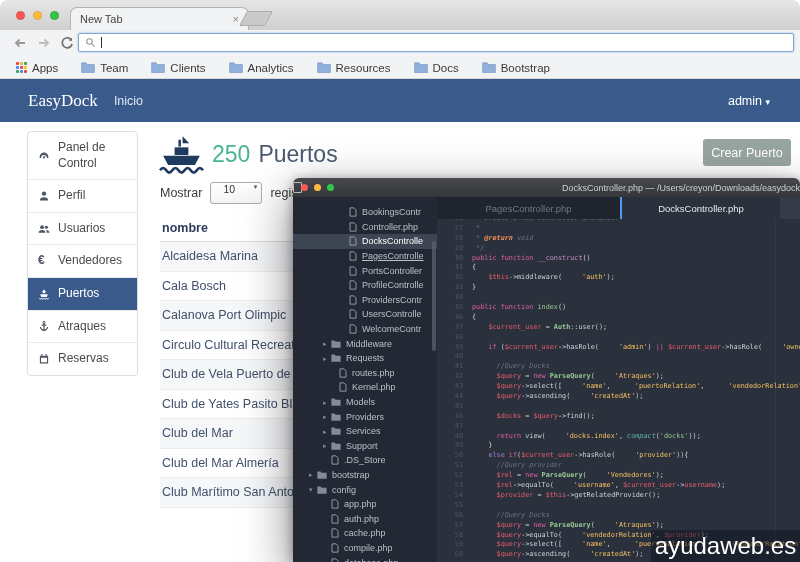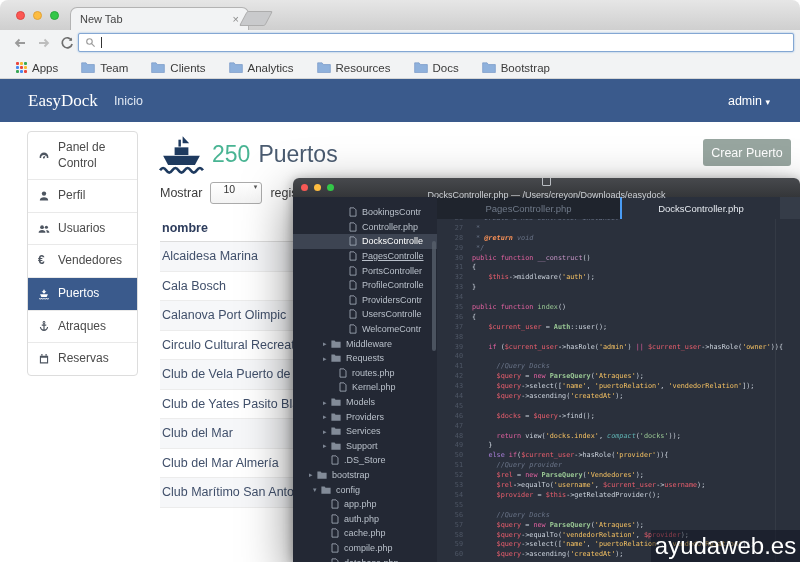--- a/index.html
+++ b/index.html
@@ -76,21 +76,21 @@
   
   .editor{position:absolute;left:293px;top:178px;width:507px;height:384px;
     border-radius:6px 6px 0 0;overflow:hidden;
     box-shadow:0 18px 50px rgba(0,0,0,.5),0 2px 12px rgba(0,0,0,.35);
     font-family:"DejaVu Sans Mono",monospace;}
   .e-title{height:19px;background:linear-gradient(#47494d,#343639);position:relative;
     display:flex;align-items:center;}
   .e-lights{position:absolute;left:8px;top:6px;display:flex;gap:6px;}
   .e-light{width:7px;height:7px;border-radius:50%;}
   .e-title-text{width:100%;text-align:center;font-size:9px;color:#cbcfd4;
-    font-family:"Liberation Sans",sans-serif;display:flex;align-items:center;justify-content:space-between;gap:4px;flex-direction:column;}
+    font-family:"Liberation Sans",sans-serif;display:flex;align-items:center;justify-content:space-between;gap:4px;}
   .e-doc-ic{display:inline-block;width:7px;height:9px;border:1px solid #b9bdc2;border-radius:1px;}
   .e-body{display:flex;height:365px;background:#2a303c;}
   .tree{width:144px;flex:none;background:#232834;padding-top:8px;position:relative;
     font-family:"Liberation Sans",sans-serif;overflow:hidden;}
   .tr-row{height:14.6px;display:flex;align-items:center;font-size:9px;color:#b9c0ca;
     white-space:nowrap;overflow:hidden;box-sizing:border-box;}
   .tr-row .arrow{width:8px;flex:none;font-size:7px;color:#7d8694;line-height:1;}
   .tr-row .f-ic{flex:none;margin-right:5px;display:flex;align-items:center;}
   .tr-row.selected{background:#3d4452;color:#fff;}
   .tree-scroll{position:absolute;right:1px;top:44px;width:4px;height:110px;
@@ -111,21 +111,21 @@
   .lc{white-space:pre;color:#ccd3dd;}
   .tk-cmt{color:#697387;font-style:italic;}
   .tk-tag{color:#f99157;font-style:italic;font-weight:bold;}
   .tk-kw{color:#e0619f;}
   .tk-kw2{color:#a97fd8;}
   .tk-fn{color:#c594c5;}
   .tk-fn2{color:#99c794;}
   .tk-fn3{color:#5fb3b3;font-style:italic;}
   .tk-var{color:#ea5e6d;}
   .tk-cls{color:#99c794;font-weight:bold;}
-  .tk-str{color:#f5c162;}
+  .tk-str{color:#f5c162;margin-left:20px;}
   .tk-str2{color:#99c794;}
   .tk-pln{color:#ccd3dd;}
   .tk-op{color:#e0619f;}
   
   .watermark{position:absolute;left:651px;top:530px;width:149px;height:32px;
     background:rgba(10,16,28,.45);display:flex;align-items:center;justify-content:center;
     font-size:24px;color:#fff;}
 </style>
 </head>
 <body>
@@ -536,21 +536,21 @@
           </div>
           <div class="tr-row" style="padding-left: 16px;">
             <span class="arrow">▸</span>
             <span class="f-ic">
               <svg width="10" height="8" viewBox="0 0 16 13">
                 <path d="M.5 1h5.2l1.6 2h8.2v9.5H.5z" fill="#828b98"></path>
               </svg>
             </span>
             <span>bootstrap</span>
           </div>
-          <div class="tr-row" style=" margin-left: 20px;">
+          <div class="tr-row" style="padding-left: 16px;">
             <span class="arrow">▾</span>
             <span class="f-ic">
               <svg width="10" height="8" viewBox="0 0 16 13">
                 <path d="M.5 1h5.2l1.6 2h8.2v9.5H.5z" fill="#828b98"></path>
               </svg>
             </span>
             <span>config</span>
           </div>
           <div class="tr-row" style="padding-left: 38px;">
             <span class="f-ic">

